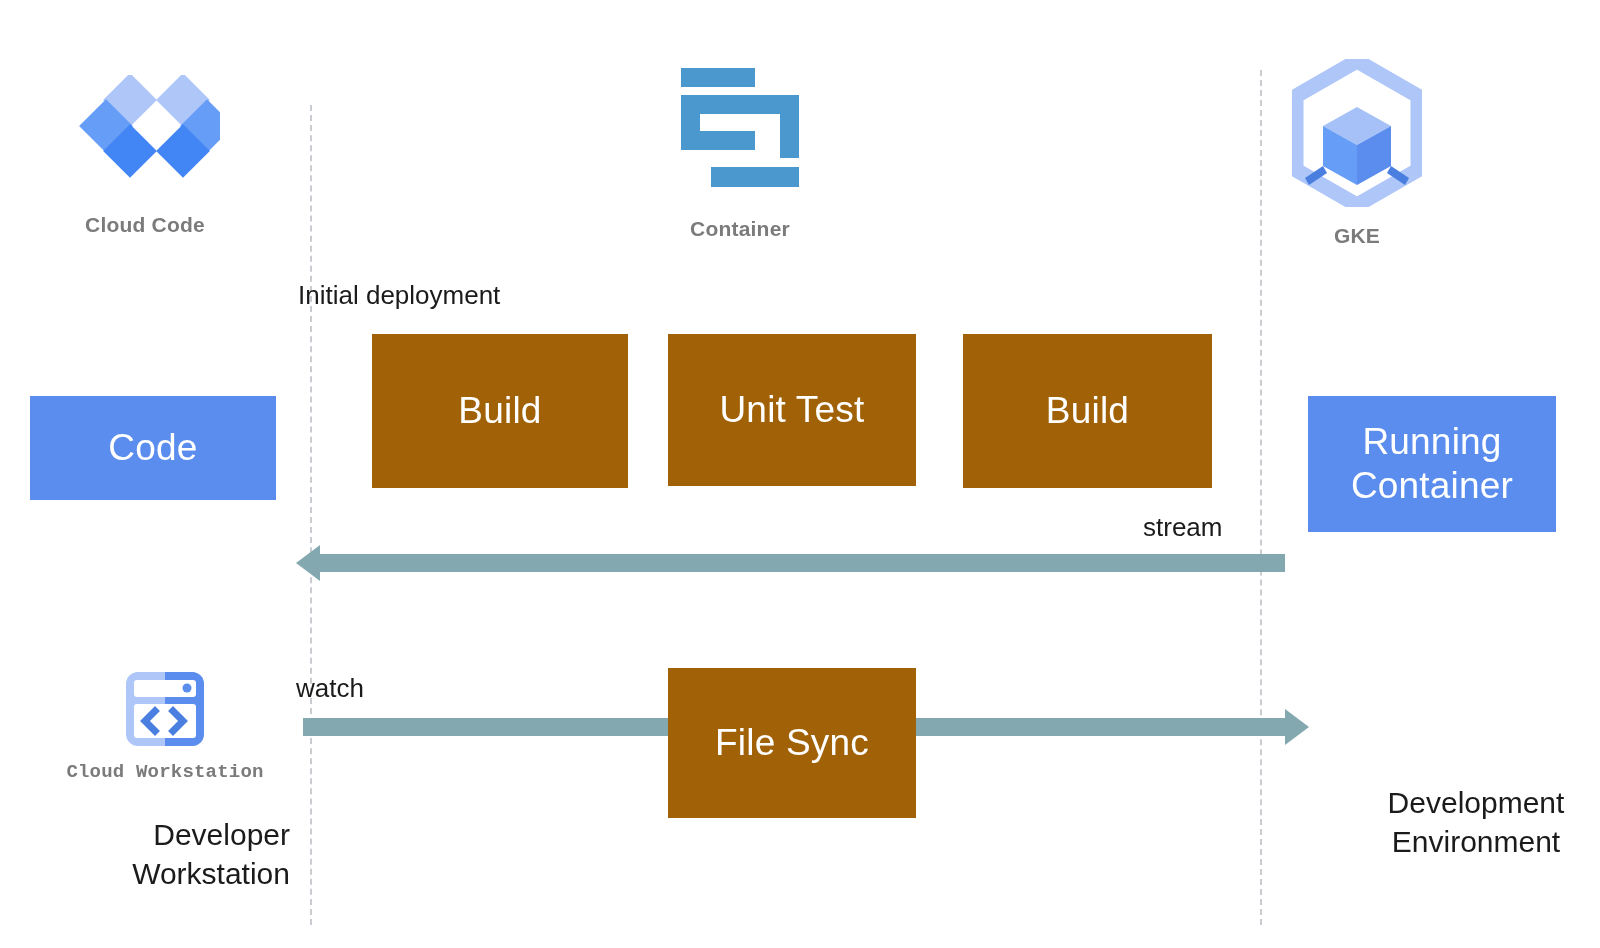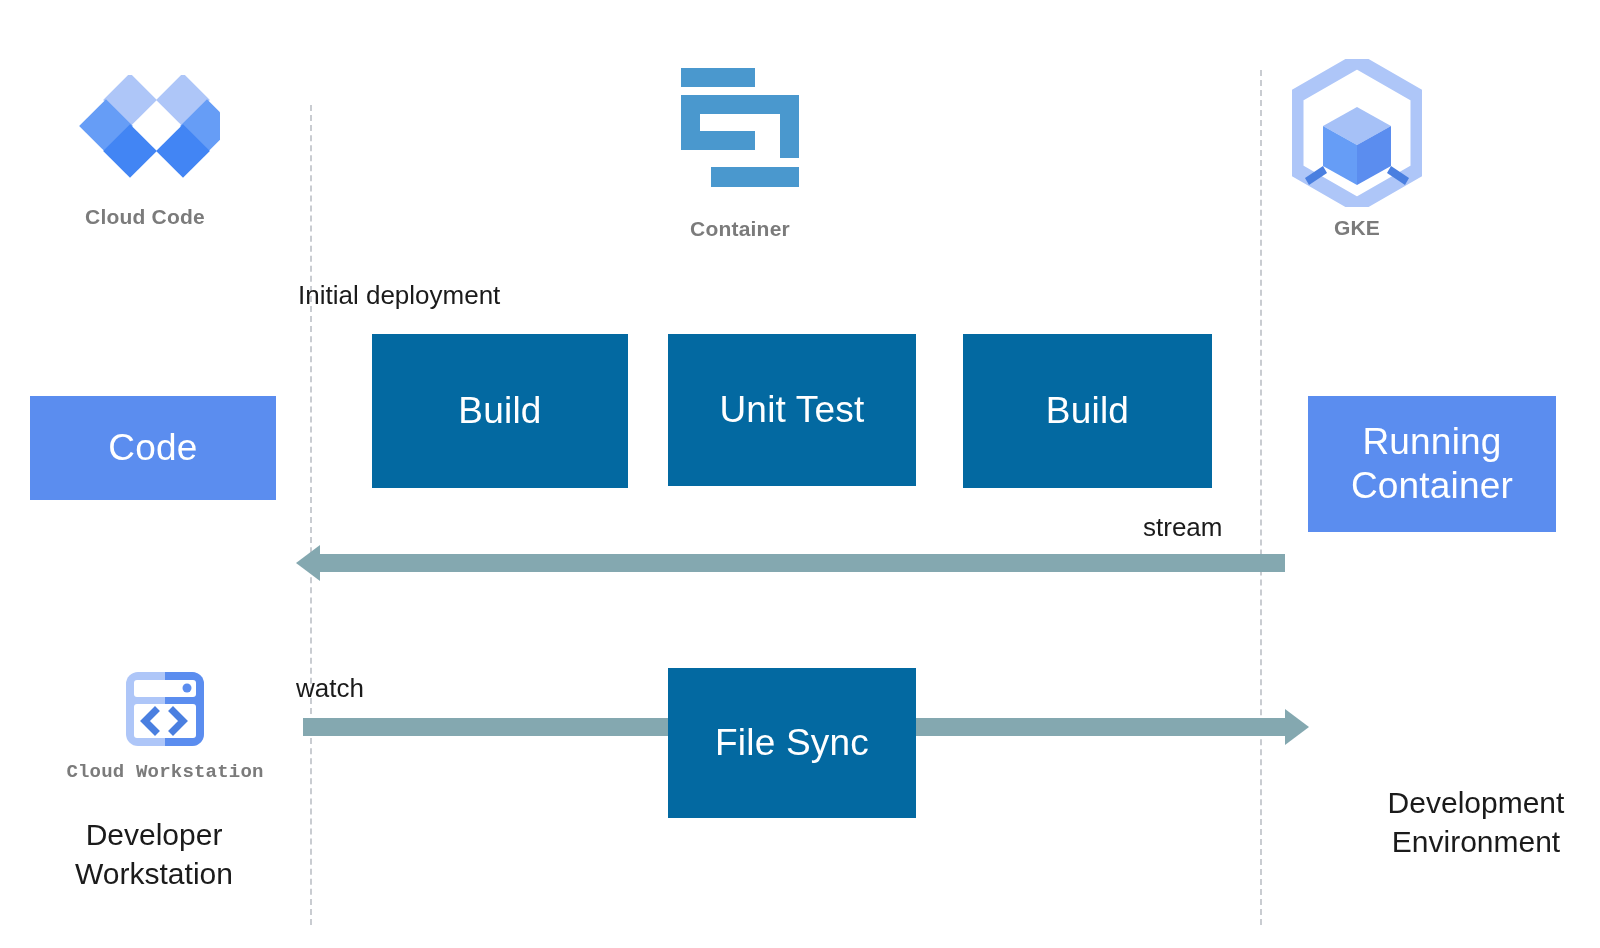--- a/index.html
+++ b/index.html
@@ -36,24 +36,24 @@
     color: #7b7b7b;
     letter-spacing: .2px;
     white-space: nowrap;
   }
 
   #logo-cloudcode  { left: 40px;  top: 60px;  width: 210px; }
   #logo-skaffold   { left: 635px; top: 58px;  width: 210px; }
   #logo-gke        { left: 1252px;top: 55px;  width: 210px; }
 
   .logo-art { height: 145px; display: flex; align-items: center; justify-content: center; }
-  #logo-cloudcode .logo-caption { margin-top: 0; }
+  #logo-cloudcode .logo-caption { margin-top: 8px; }
   #logo-skaffold  .logo-caption { margin-top: 14px; }
   #logo-gke .logo-art { height: 155px; }
-  #logo-gke .logo-caption { margin-top: 6px; }
+  #logo-gke .logo-caption { margin-top: 14px; }
 
   
   #logo-workstation {
     position: absolute;
     left: 40px; top: 665px;
     width: 250px;
     text-align: center;
     font-family: Liberation Mono, monospace;
   }
   #logo-workstation .logo-art { height: 88px; }
@@ -75,21 +75,21 @@
     font-weight: 400;
     line-height: 1.18;
     letter-spacing: .2px;
   }
   #box-code      { left: 30px;   top: 396px; width: 246px; height: 104px; }
   #box-container { left: 1308px; top: 396px; width: 248px; height: 136px; }
 
   
   .stage-box {
     position: absolute;
-    background: #0369a1;
+    background: #a16207;
     color: #ffffff;
     display: flex;
     align-items: center;
     justify-content: center;
     text-align: center;
     font-size: 37px;
     font-weight: 400;
     letter-spacing: .2px;
     z-index: 3;
   }
@@ -137,21 +137,21 @@
   }
   #label-initial-deployment { left: 298px;  top: 280px; }
   #label-watch              { left: 296px;  top: 673px; }
   #label-stream             { left: 1143px; top: 512px; }
 
   .caption-big {
     position: absolute;
     font-size: 30px;
     color: #1b1b1b;
     line-height: 1.3;
-    text-align: center;
+    text-align: right;
   }
   #caption-developer-workstation { left: 18px;   top: 815px; width: 272px; }
   #caption-dev-environment       { left: 1308px; top: 783px; width: 280px; text-align: center; margin-left: 28px; }
 
   
   .svg-cloudcode { width: 150px; height: 115px; }
   .svg-skaffold  { width: 118px; height: 125px; }
   .svg-gke       { width: 130px; height: 148px; }
   .svg-workstation { width: 84px; height: 84px; }
 </style>

